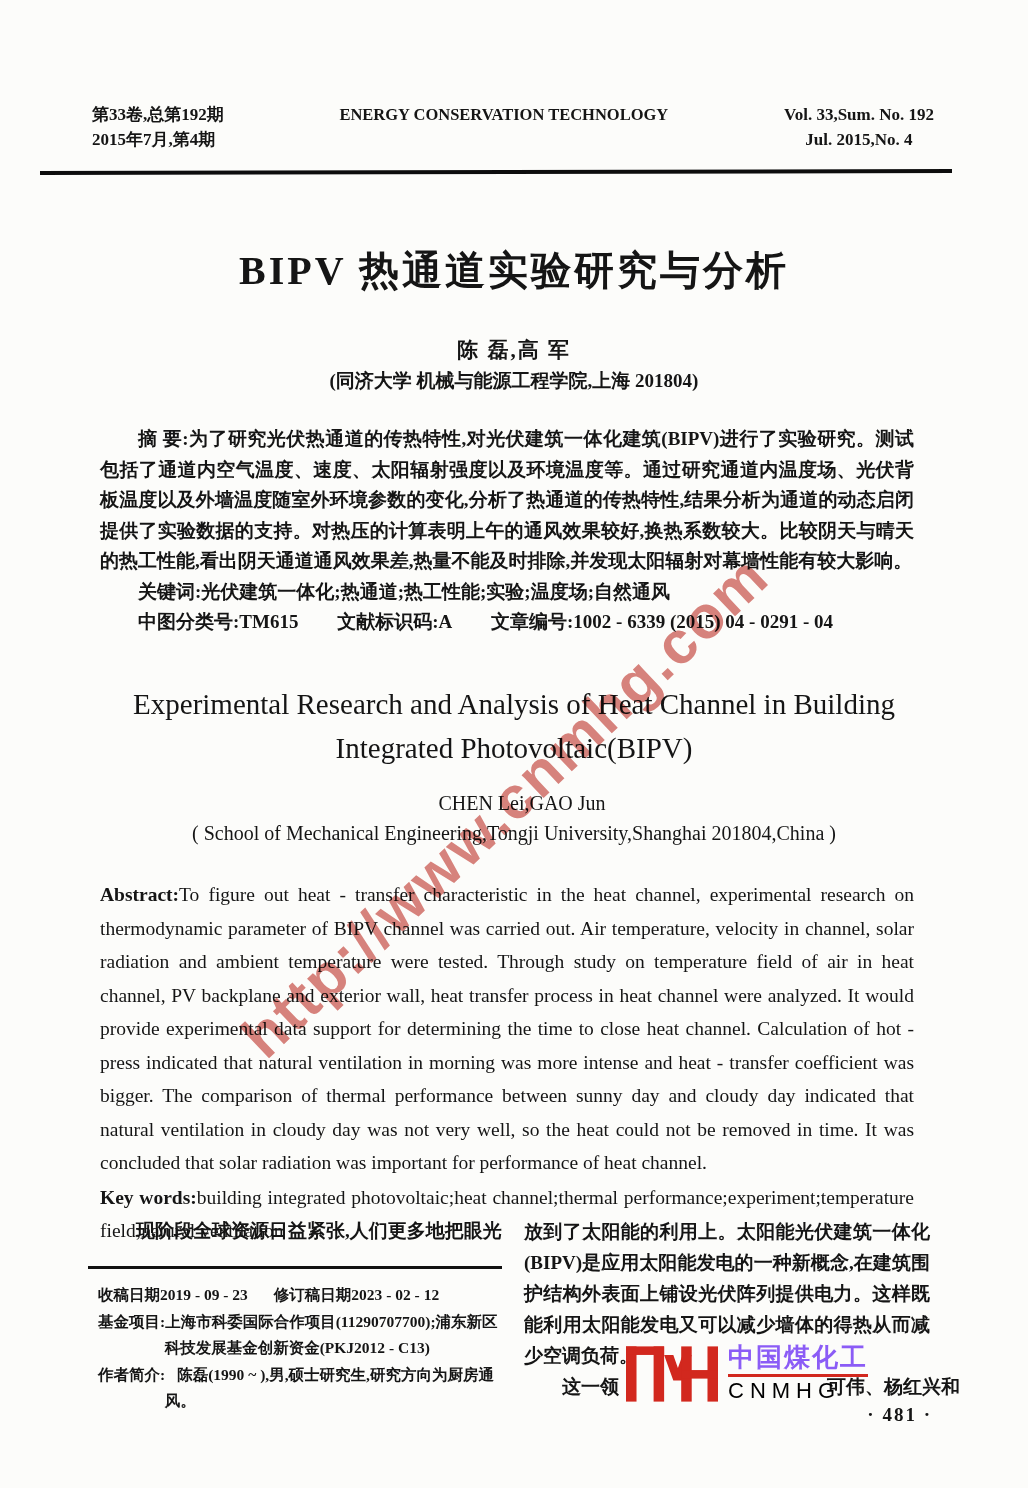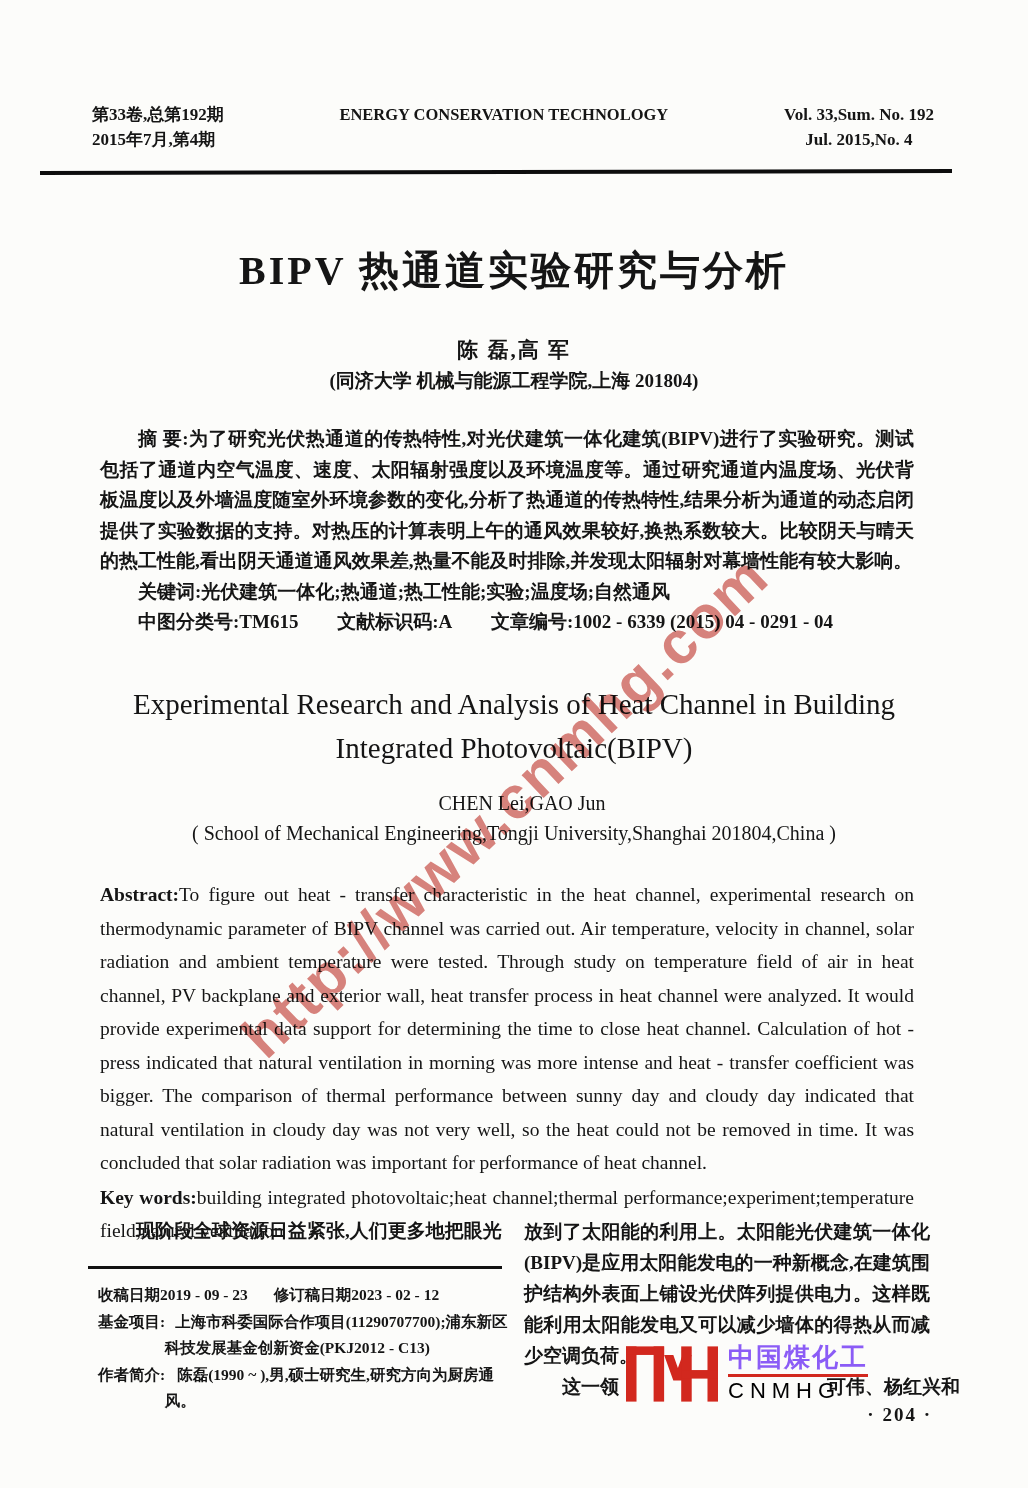--- a/index.html
+++ b/index.html
@@ -120,21 +120,21 @@
     </p>
   </div>
 
   <div class="abs col-left-line">现阶段全球资源日益紧张,人们更多地把眼光</div>
   <div class="abs fn-divider"></div>
   <div class="abs footnotes">
     <div>
       <span class="blabel">收稿日期</span><span>2019 - 09 - 23</span><span class="gap"></span><span class="blabel">修订稿日期</span><span>2023 - 02 - 12</span>
     </div>
     <div class="hang">
-      <span class="blabel" style="margin-right:10px">基金项目:</span><span>上海市科委国际合作项目(11290707700);浦东新区科技发展基金创新资金(PKJ2012 - C13)</span>
+      <span class="blabel" style="margin-right:0">基金项目:</span><span>上海市科委国际合作项目(11290707700);浦东新区科技发展基金创新资金(PKJ2012 - C13)</span>
     </div>
     <div class="hang">
       <span class="blabel" style="margin-right:12px">作者简介:</span><span>陈磊(1990 ~ ),男,硕士研究生,研究方向为厨房通风。</span>
     </div>
   </div>
 
   <div class="abs col-right">
     <p>放到了太阳能的利用上。太阳能光伏建筑一体化(BIPV)是应用太阳能发电的一种新概念,在建筑围护结构外表面上铺设光伏阵列提供电力。这样既能利用太阳能发电又可以减少墙体的得热从而减少空调负荷。</p>
     <p class="lastline">
       <span>这一领</span><span class="gapbox"></span><span>可伟、杨红兴和</span>
@@ -155,15 +155,15 @@
         <rect x="84" y="36" width="56" height="13"></rect>
       </g>
     </svg>
     <div class="txt">
       <div class="cnm" style="color:#8b5cf6">中国煤化工</div>
       <div class="bar" style="background:#d2281e"></div>
       <div class="enm" style="color:#000000">CNMHG</div>
     </div>
   </div>
 
-  <div class="abs pageno">· 204 ·</div>
+  <div class="abs pageno">· 481 ·</div>
 
 </div>
 
 </body></html>

